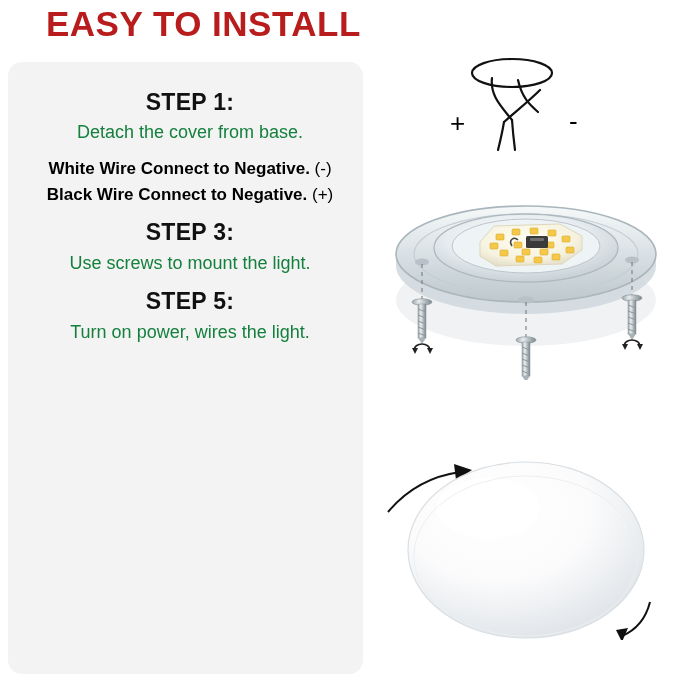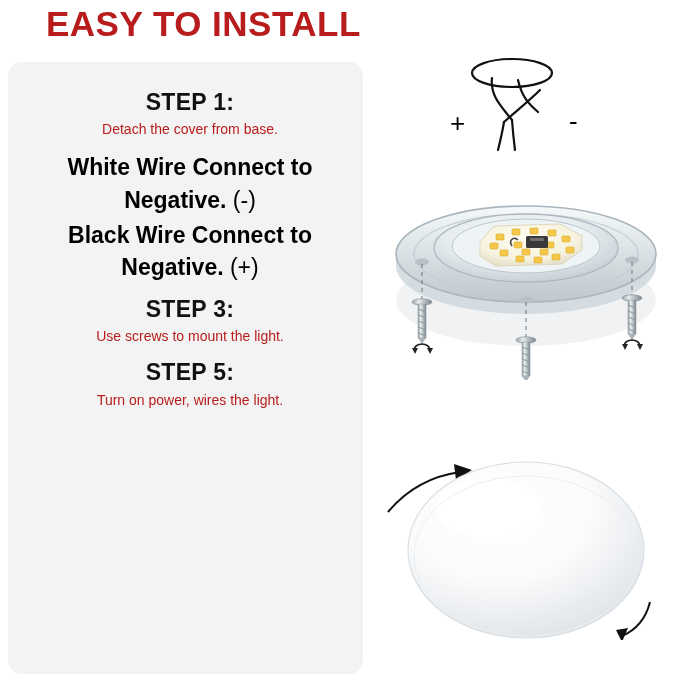--- a/index.html
+++ b/index.html
@@ -57,27 +57,27 @@
     margin-bottom: 11px;
   }
   .step-head {
     font-size: 23px;
     font-weight: bold;
     color: #111111;
     line-height: 1.28;
     letter-spacing: 0.3px;
   }
   .step-body {
-    font-size: 14px;
-    color: #b91c1c;
+    font-size: 18px;
+    color: #15803d;
     line-height: 1.42;
     margin-top: 3px;
   }
   .step-note {
-    font-size: 23px;
+    font-size: 17px;
     color: #000000;
     line-height: 1.42;
     margin-top: 2px;
   }
   .step-note b {
     font-weight: bold;
   }
   .note-sign {
     font-weight: normal;
   }

